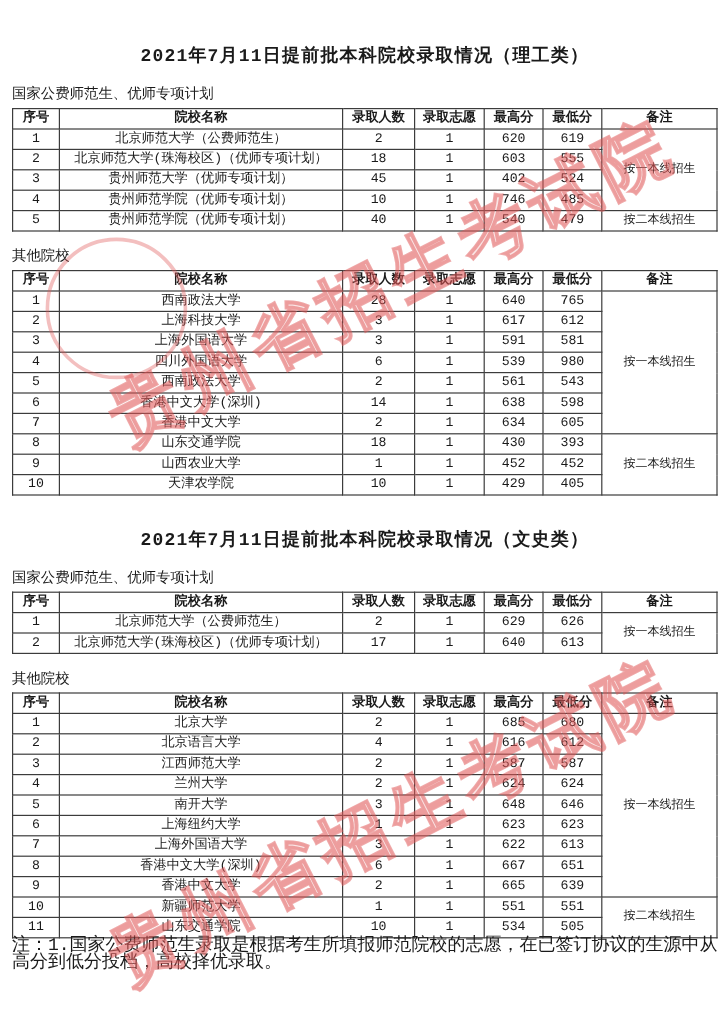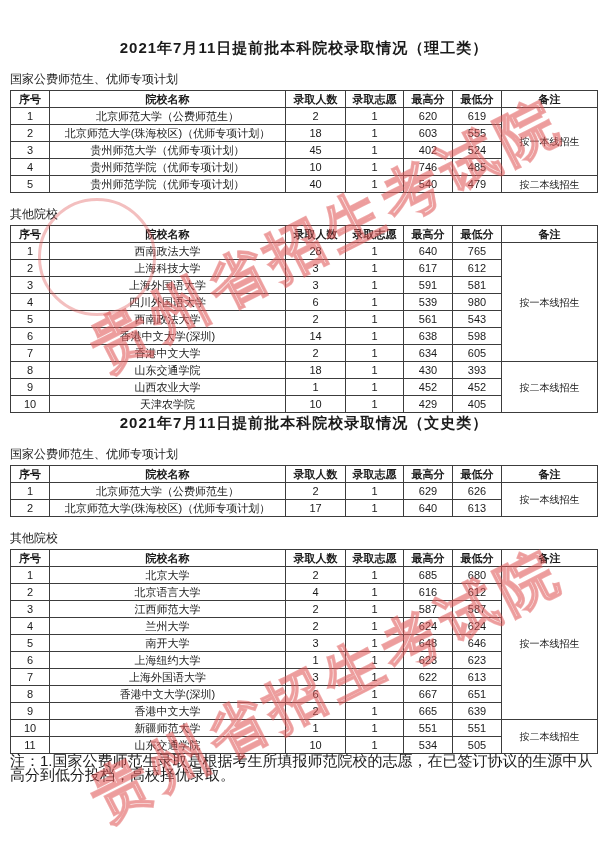--- a/index.html
+++ b/index.html
@@ -9,29 +9,30 @@
     font-family:"Liberation Sans", sans-serif;
     color:#1a1a1a;
     position:relative;
     overflow:hidden;
   }
   .page {
     position:absolute; inset:0;
     padding:38px 9px 0 10px;
     box-sizing:border-box;
     z-index:1;
+    font-family:Liberation Mono, monospace;
   }
   .title {
     font-size:15px;
     font-weight:bold;
     text-align:center;
     letter-spacing:1px;
     line-height:20px;
   }
-  .title2 { }
+  .title2 { margin-top:28px; }
   .group-label {
     font-size:12px;
     line-height:16px;
     margin:13px 0 3px 0;
   }
   table {
     border-collapse:collapse;
     width:588px;
     table-layout:fixed;
   }

